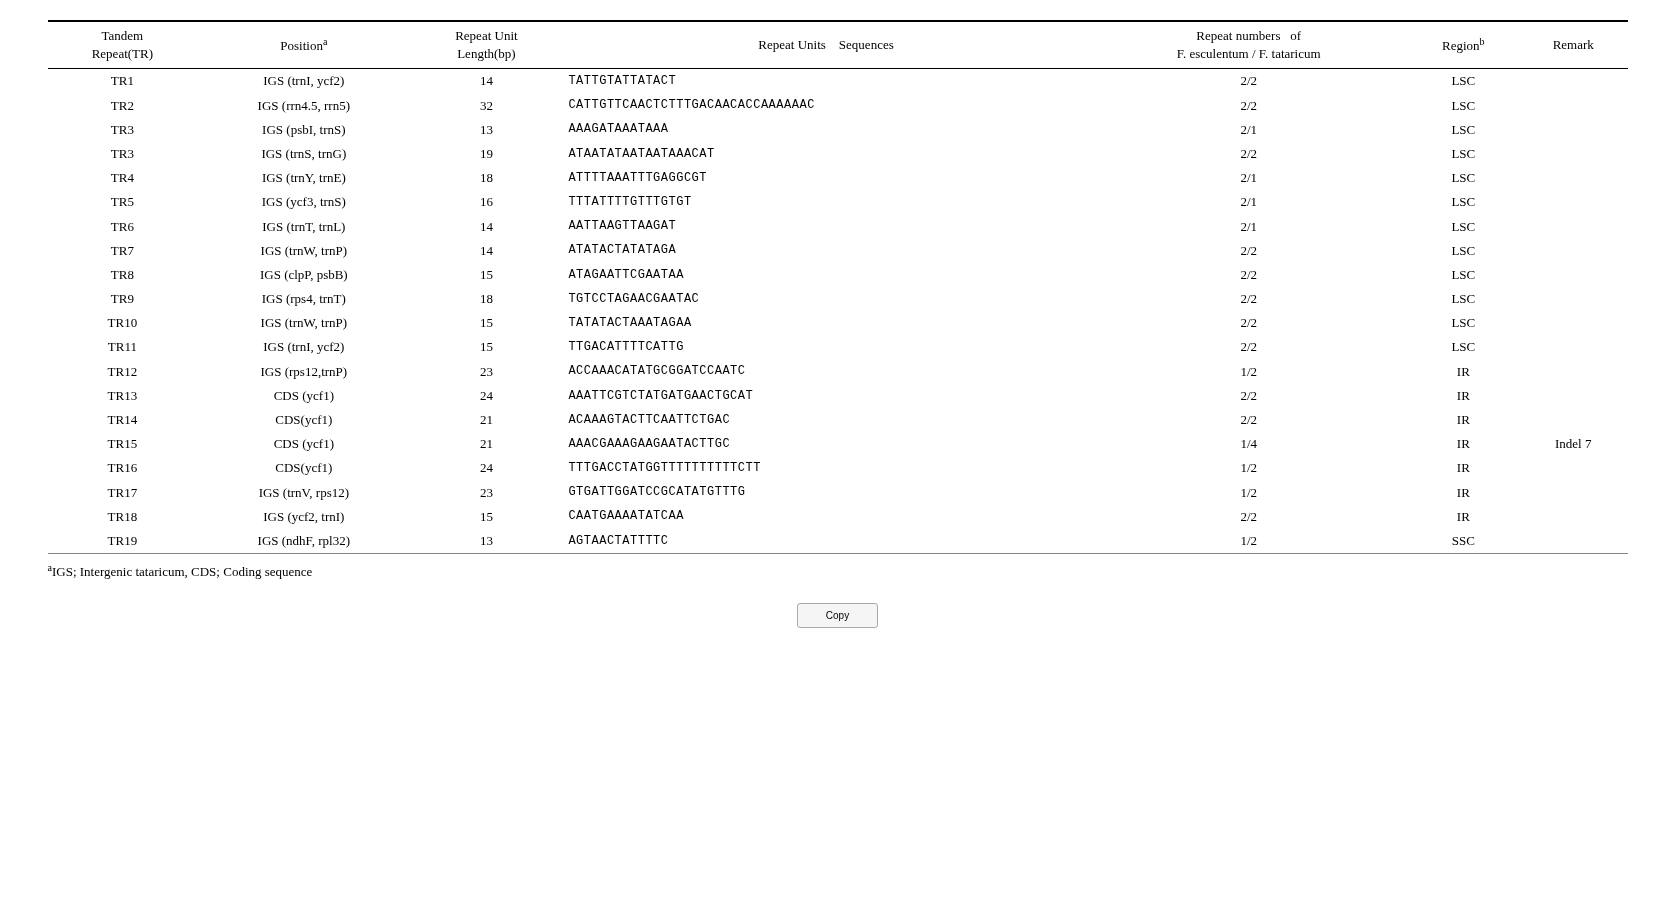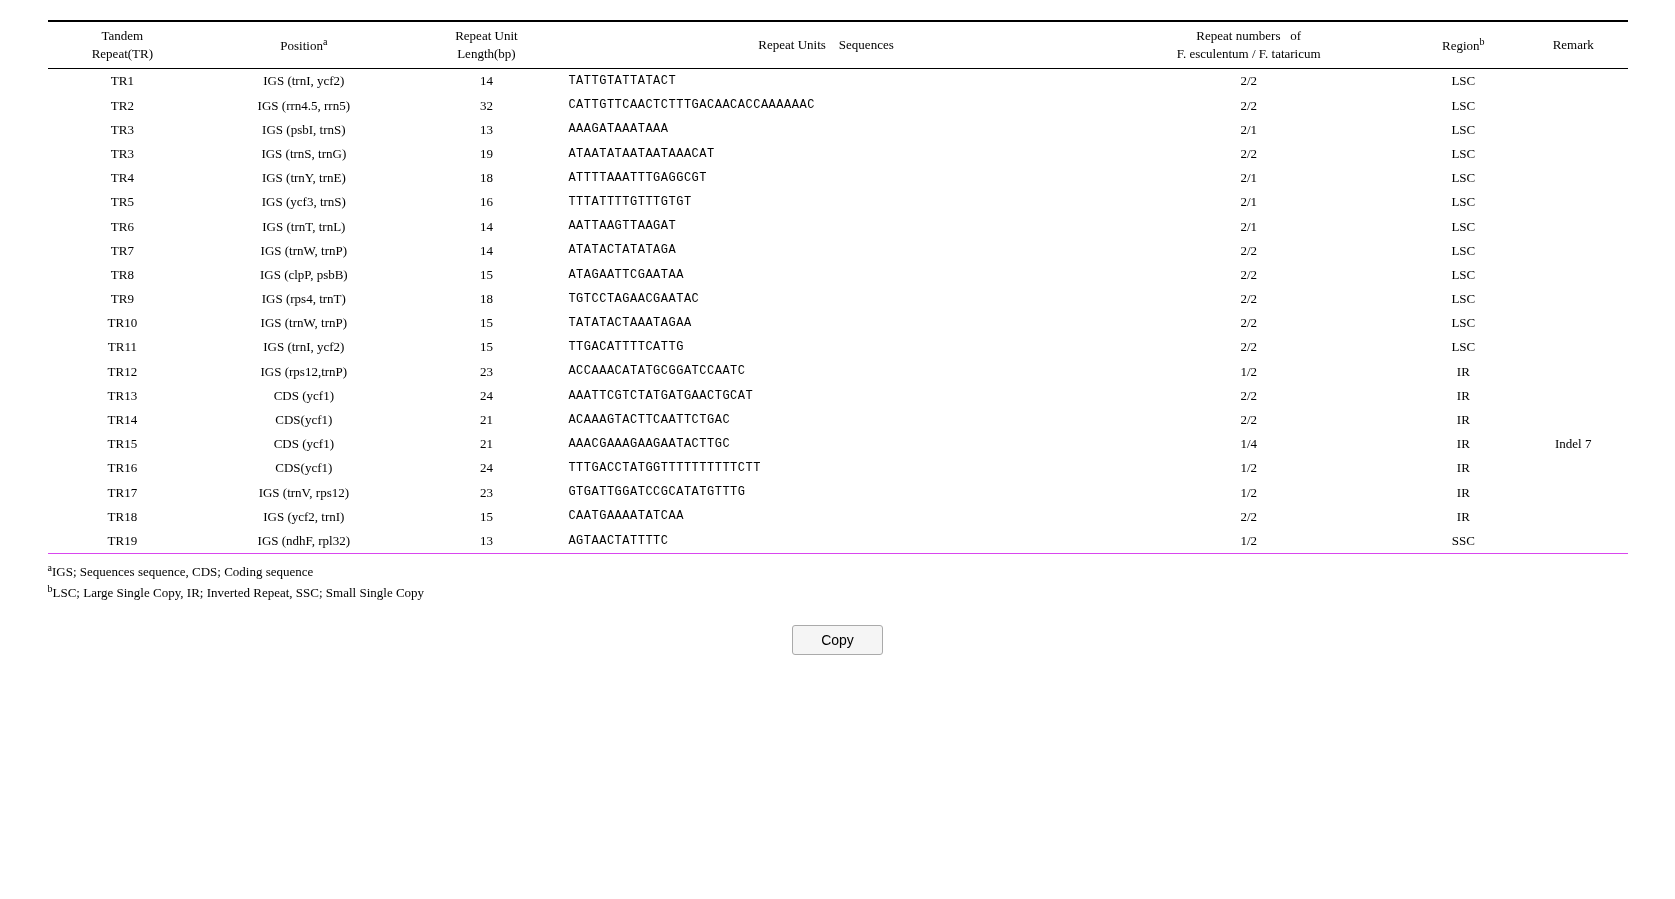--- a/index.html
+++ b/index.html
@@ -59,21 +59,21 @@
     .copy-btn-area {
       margin-top: 20px;
       width: 100%;
       display: flex;
       justify-content: center;
     }
     .copy-btn {
       border: 1px solid #aaa;
       background: #f5f5f5;
       padding: 6px 28px;
-      font-size: 14px;
+      font-size: 10px;
       cursor: pointer;
       border-radius: 3px;
     }
     .italic { }
   </style>
 </head>
 <body>
 
 <div class="table-wrapper">
   <table>
@@ -267,20 +267,19 @@
           <td>13</td>
           <td style="text-align: left; font-family: &quot;Courier New&quot;, monospace; font-size: 12px; letter-spacing: 0.5px;">AGTAACTATTTTC</td>
           <td>1/2</td>
           <td>SSC</td>
           <td></td>
         </tr>
       </tbody>
   </table>
 
   <div class="footnotes">
-    <p><sup>a</sup><span>IGS; Sequences sequence, CDS; Coding sequence</span></p>
-    <p><sup>b</sup><span>LSC; Large Single Copy, IR; Inverted Repeat, SSC; Small Single Copy</span></p>
+    <p><sup>a</sup><span>IGS; Intergenic tataricum, CDS; Coding sequence</span></p>
   </div>
 </div>
 
 <div class="copy-btn-area">
   <button class="copy-btn">Copy</button>
 </div>
 
 </body></html>

